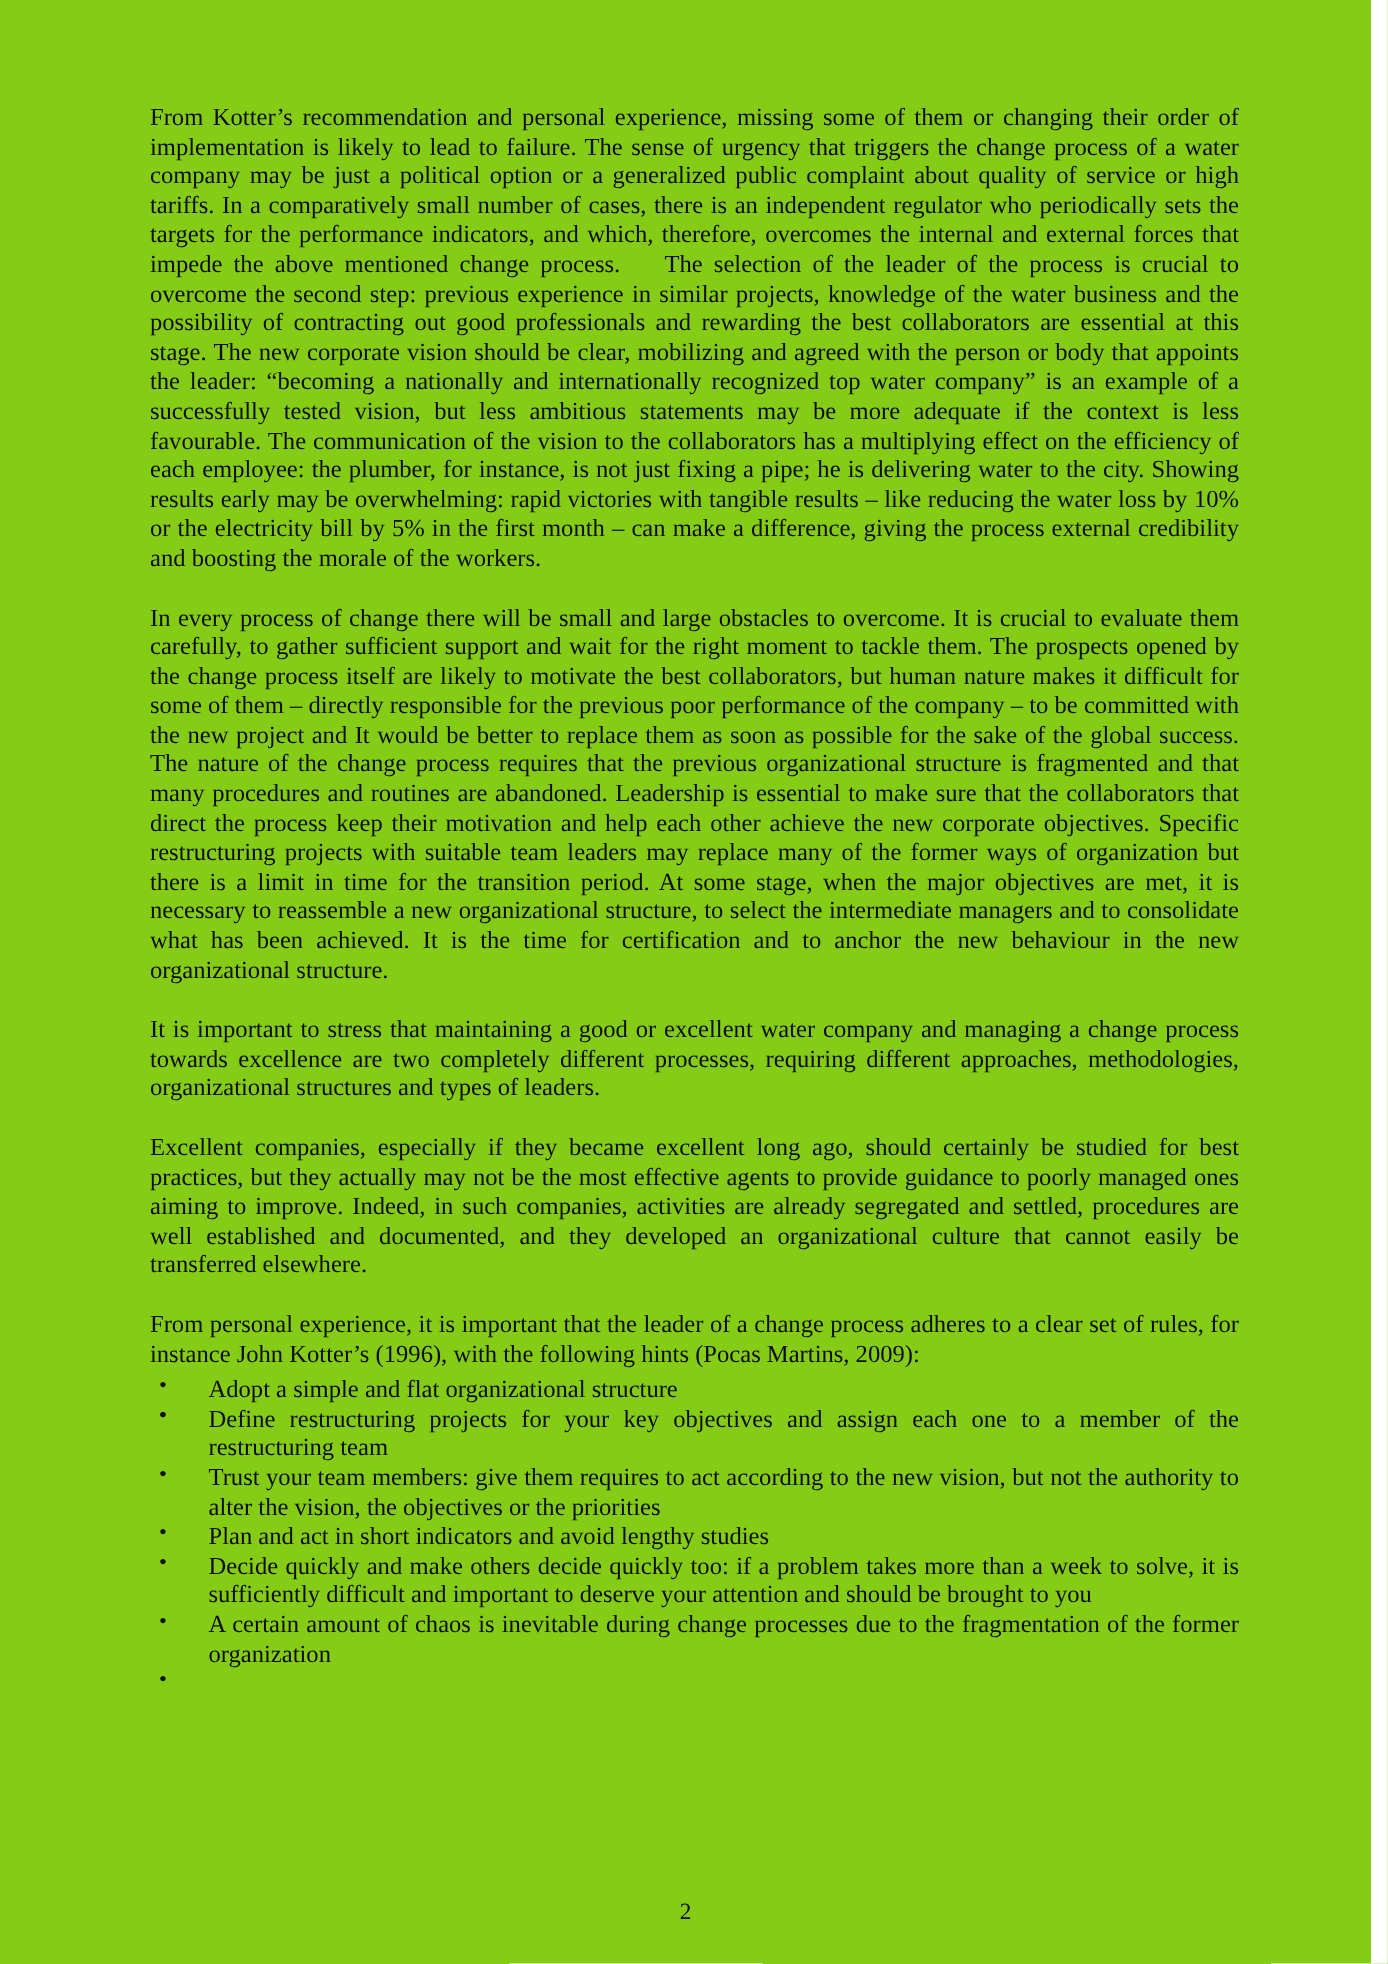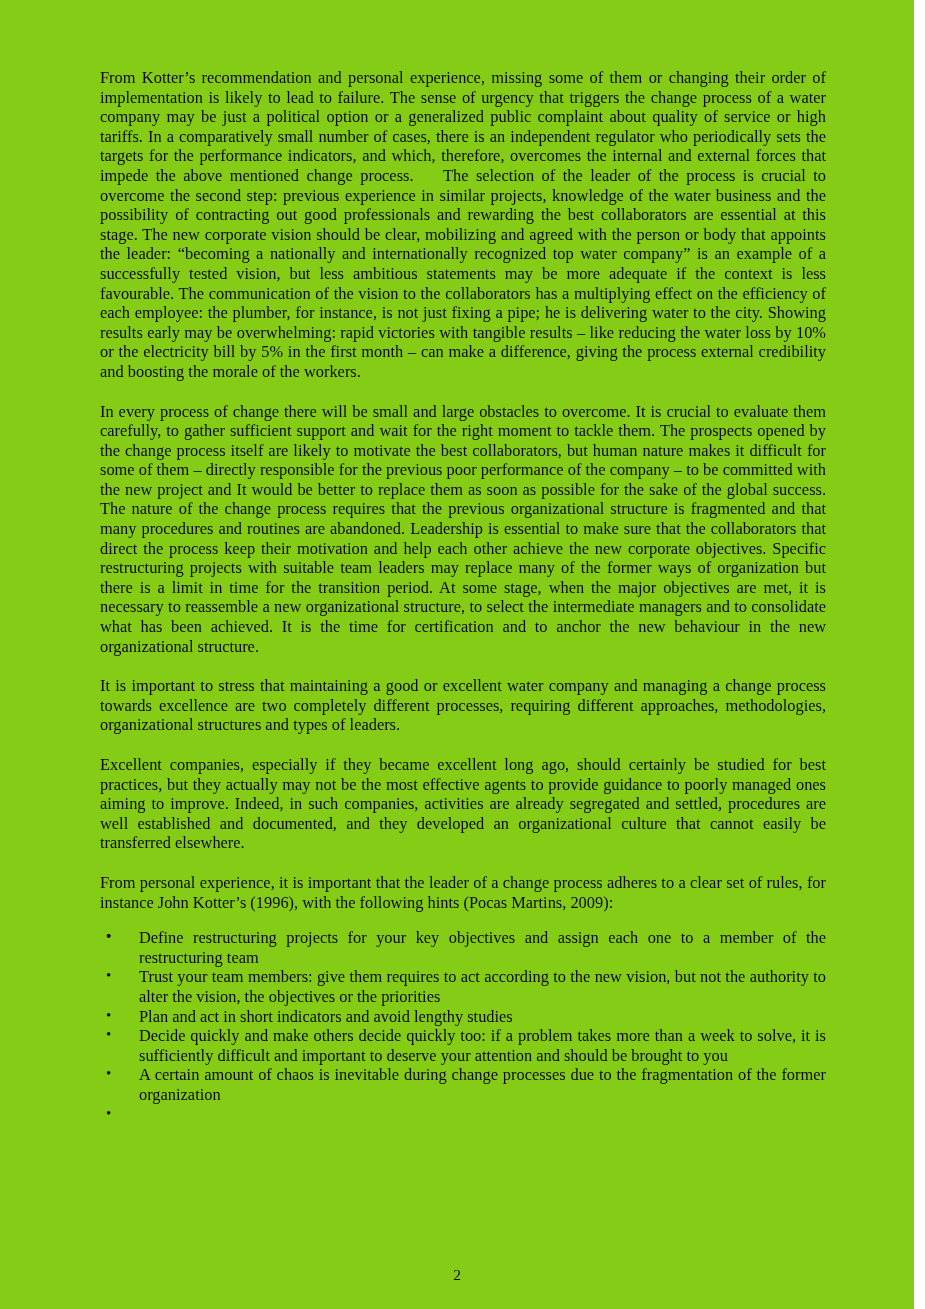--- a/index.html
+++ b/index.html
@@ -15,21 +15,21 @@
   .content {
     position: absolute;
     left: 100px;
     top: 68px;
     width: 726px;
     font-size: 16.4px;
     line-height: 19.6px;
     text-align: justify;
   }
   .content p { margin: 0 0 20px 0; }
-  .content p.no-gap { margin-bottom: 16px; }
+  .content p.no-gap { margin-bottom: 4px; }
   ul.hints { list-style: none; margin: 0; padding: 0; }
   ul.hints li { position: relative; padding-left: 39px; text-align: justify; }
   .marker {
     position: absolute;
     left: 6px;
     top: -1px;
     font-size: 15px;
   }
   .page-number {
     position: absolute;
@@ -46,20 +46,21 @@
 <div class="page">
   <div class="content">
     <p>From Kotter’s recommendation and personal experience, missing some of them or changing their order of implementation is likely to lead to failure. The sense of urgency that triggers the change process of a water company may be just a political option or a generalized public complaint about quality of service or high tariffs. In a comparatively small number of cases, there is an independent regulator who periodically sets the targets for the performance indicators, and which, therefore, overcomes the internal and external forces that impede the above mentioned change process.&nbsp;&nbsp;&nbsp; The selection of the leader of the process is crucial to overcome the second step: previous experience in similar projects, knowledge of the water business and the possibility of contracting out good professionals and rewarding the best collaborators are essential at this stage. The new corporate vision should be clear, mobilizing and agreed with the person or body that appoints the leader: “becoming a nationally and internationally recognized top water company” is an example of a successfully tested vision, but less ambitious statements may be more adequate if the context is less favourable. The communication of the vision to the collaborators has a multiplying effect on the efficiency of each employee: the plumber, for instance, is not just fixing a pipe; he is delivering water to the city. Showing results early may be overwhelming: rapid victories with tangible results – like reducing the water loss by 10% or the electricity bill by 5% in the first month – can make a difference, giving the process external credibility and boosting the morale of the workers.</p>
     <p>In every process of change there will be small and large obstacles to overcome. It is crucial to evaluate them carefully, to gather sufficient support and wait for the right moment to tackle them. The prospects opened by the change process itself are likely to motivate the best collaborators, but human nature makes it difficult for some of them – directly responsible for the previous poor performance of the company – to be committed with the new project and It would be better to replace them as soon as possible for the sake of the global success. The nature of the change process requires that the previous organizational structure is fragmented and that many procedures and routines are abandoned. Leadership is essential to make sure that the collaborators that direct the process keep their motivation and help each other achieve the new corporate objectives. Specific restructuring projects with suitable team leaders may replace many of the former ways of organization but there is a limit in time for the transition period. At some stage, when the major objectives are met, it is necessary to reassemble a new organizational structure, to select the intermediate managers and to consolidate what has been achieved. It is the time for certification and to anchor the new behaviour in the new organizational structure.</p>
     <p>It is important to stress that maintaining a good or excellent water company and managing a change process towards excellence are two completely different processes, requiring different approaches, methodologies, organizational structures and types of leaders.</p>
     <p>Excellent companies, especially if they became excellent long ago, should certainly be studied for best practices, but they actually may not be the most effective agents to provide guidance to poorly managed ones aiming to improve. Indeed, in such companies, activities are already segregated and settled, procedures are well established and documented, and they developed an organizational culture that cannot easily be transferred elsewhere.</p>
     <p class="no-gap">From personal experience, it is important that the leader of a change process adheres to a clear set of rules, for instance John Kotter’s (1996), with the following hints (Pocas Martins, 2009):</p>
     <ul class="hints">
       <li>
         <span class="marker">•</span>
+        <span class="li-text">Adopt a simple and flat organizational structure</span>
       </li>
       <li>
         <span class="marker">•</span>
       </li>
       <li>
         <span class="marker">•</span>
         <span class="li-text">Define restructuring projects for your key objectives and assign each one to a member of the restructuring team</span>
       </li>
       <li>
         <span class="marker">•</span>

